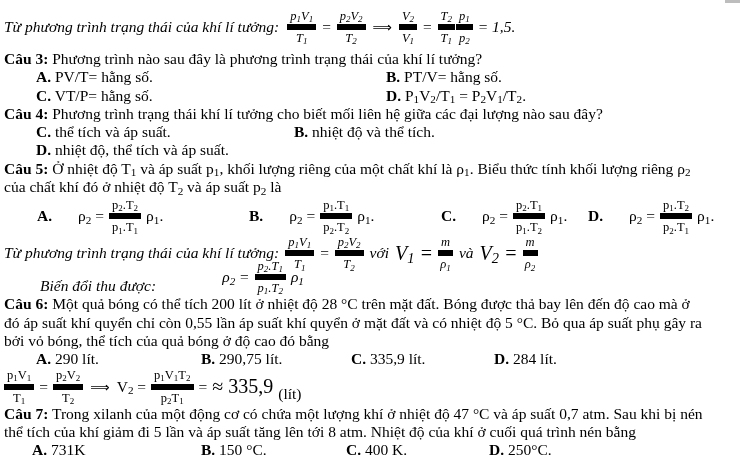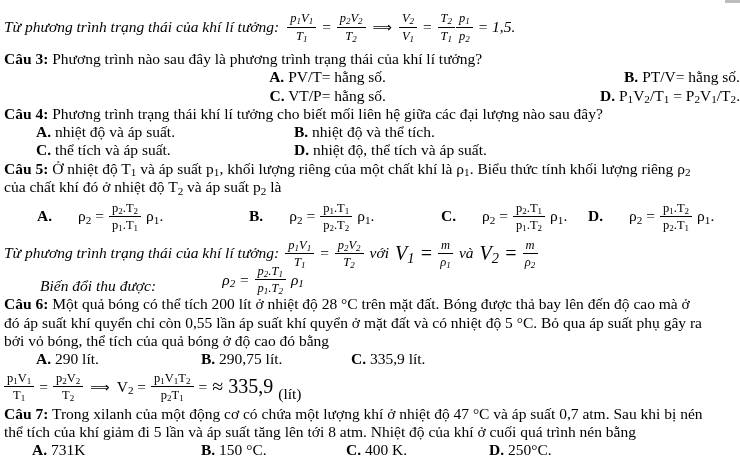--- a/index.html
+++ b/index.html
@@ -6,31 +6,31 @@
   body{width:740px;height:459px;background:#ffffff;overflow:hidden;position:relative;
        font-family:"Liberation Serif","DejaVu Serif",serif;color:#000;font-size:15.5px;}
   .page{padding:4px 0 0 4px;position:relative;}
   .corner{position:absolute;top:0;right:0;width:15px;height:3px;}
   .it{font-style:italic;}
   b,.b{font-weight:bold;}
   .line{line-height:18.3px;white-space:nowrap;}
   
   .formula{display:inline-flex;align-items:center;gap:5px;}
   .frac{display:inline-block;vertical-align:middle;text-align:center;font-size:12.5px;line-height:1.15;}
-  .frac .num{display:block;border-bottom:1px solid #000000;padding:0 3px 1px 3px;}
+  .frac .num{display:block;border-bottom:6px solid #000000;padding:0 3px 1px 3px;}
   .frac .den{display:block;padding-top:1px;}
   sub{font-size:0.72em;vertical-align:baseline;position:relative;top:0.24em;line-height:0;}
   .arrow{font-family:"DejaVu Sans",sans-serif;font-size:13.5px;padding:0 2px;}
   .res{font-size:15.5px;}
   .big{font-size:20px;}
   .unit{position:relative;top:7px;}
   
   .r-intro{height:46px;display:flex;align-items:center;gap:8px;}
   .opts{margin-left:32px;display:grid;}
-  .g3{grid-template-columns:350px 1fr;text-align:right;}
+  .g3{grid-template-columns:350px 1fr;}
   .g4{grid-template-columns:258px 1fr;}
   .g6{grid-template-columns:165px 150px 143px 1fr;}
   .g7{margin-left:28px;grid-template-columns:169px 145px 143px 1fr;}
   .opt{line-height:18.3px;white-space:nowrap;}
   .q5opts{margin-left:33px;height:40px;display:flex;align-items:center;}
   .fopt{display:inline-flex;align-items:center;gap:26px;}
   .w1{width:212px;} .w2{width:192px;} .w3{width:147px;}
   .r-der2{height:34px;display:flex;align-items:center;gap:6px;}
   .r-der3{height:25px;display:flex;align-items:flex-end;}
   .r-der3 .lbl{margin-left:36px;}
@@ -76,23 +76,22 @@
   <div class="line"><b>Câu 3:</b> <span>Phương trình nào sau đây là phương trình trạng thái của khí lí tưởng?</span></div>
   <div class="opts g3">
     <span class="opt"><b>A.</b> <span>PV/T= hằng số.</span></span>
     <span class="opt"><b>B.</b> <span>PT/V= hằng số.</span></span>
     <span class="opt"><b>C.</b> <span>VT/P= hằng số.</span></span>
     <span class="opt"><b>D.</b> <span>P<sub>1</sub>V<sub>2</sub>/T<sub>1</sub> = P<sub>2</sub>V<sub>1</sub>/T<sub>2</sub>.</span></span>
   </div>
 
   <div class="line"><b>Câu 4:</b> <span>Phương trình trạng thái khí lí tưởng cho biết mối liên hệ giữa các đại lượng nào sau đây?</span></div>
   <div class="opts g4">
-    <span class="opt"><b>A.</b> <span>nhiệt độ và áp suất.</span></span>
+    <span class="opt"><b>C.</b> <span>thể tích và áp suất.</span></span>
     <span class="opt"><b>B.</b> <span>nhiệt độ và thể tích.</span></span>
-    <span class="opt"><b>C.</b> <span>thể tích và áp suất.</span></span>
     <span class="opt"><b>D.</b> <span>nhiệt độ, thể tích và áp suất.</span></span>
   </div>
 
   <div class="line"><b>Câu 5:</b> <span>Ở nhiệt độ T<sub>1</sub> và áp suất p<sub>1</sub>, khối lượng riêng của một chất khí là ρ<sub>1</sub>. Biểu thức tính khối lượng riêng ρ<sub>2</sub></span></div>
   <div class="line">của chất khí đó ở nhiệt độ T<sub>2</sub> và áp suất p<sub>2</sub> là</div>
   <div class="q5opts">
     <span class="fopt w1">
       <b>A.</b>
       <span class="formula">
         <span>ρ<sub>2</sub> =</span>
@@ -181,20 +180,21 @@
     </span>
   </div>
 
   <div class="line"><b>Câu 6:</b> <span>Một quả bóng có thể tích 200 lít ở nhiệt độ 28 °C trên mặt đất. Bóng được thả bay lên đến độ cao mà ở</span></div>
   <div class="line">đó áp suất khí quyển chỉ còn 0,55 lần áp suất khí quyển ở mặt đất và có nhiệt độ 5 °C. Bỏ qua áp suất phụ gây ra</div>
   <div class="line">bởi vỏ bóng, thể tích của quả bóng ở độ cao đó bằng</div>
   <div class="opts g6">
     <span class="opt"><b>A.</b> <span>290 lít.</span></span>
     <span class="opt"><b>B.</b> <span>290,75 lít.</span></span>
     <span class="opt"><b>C.</b> <span>335,9 lít.</span></span>
+    <span class="opt"><b>D.</b> <span>284 lít.</span></span>
   </div>
 
   <div class="r-sol">
     <span class="frac">
         <span class="num">p<sub>1</sub>V<sub>1</sub></span>
         <span class="den">T<sub>1</sub></span>
       </span>
     <span>=</span>
     <span class="frac">
         <span class="num">p<sub>2</sub>V<sub>2</sub></span>

